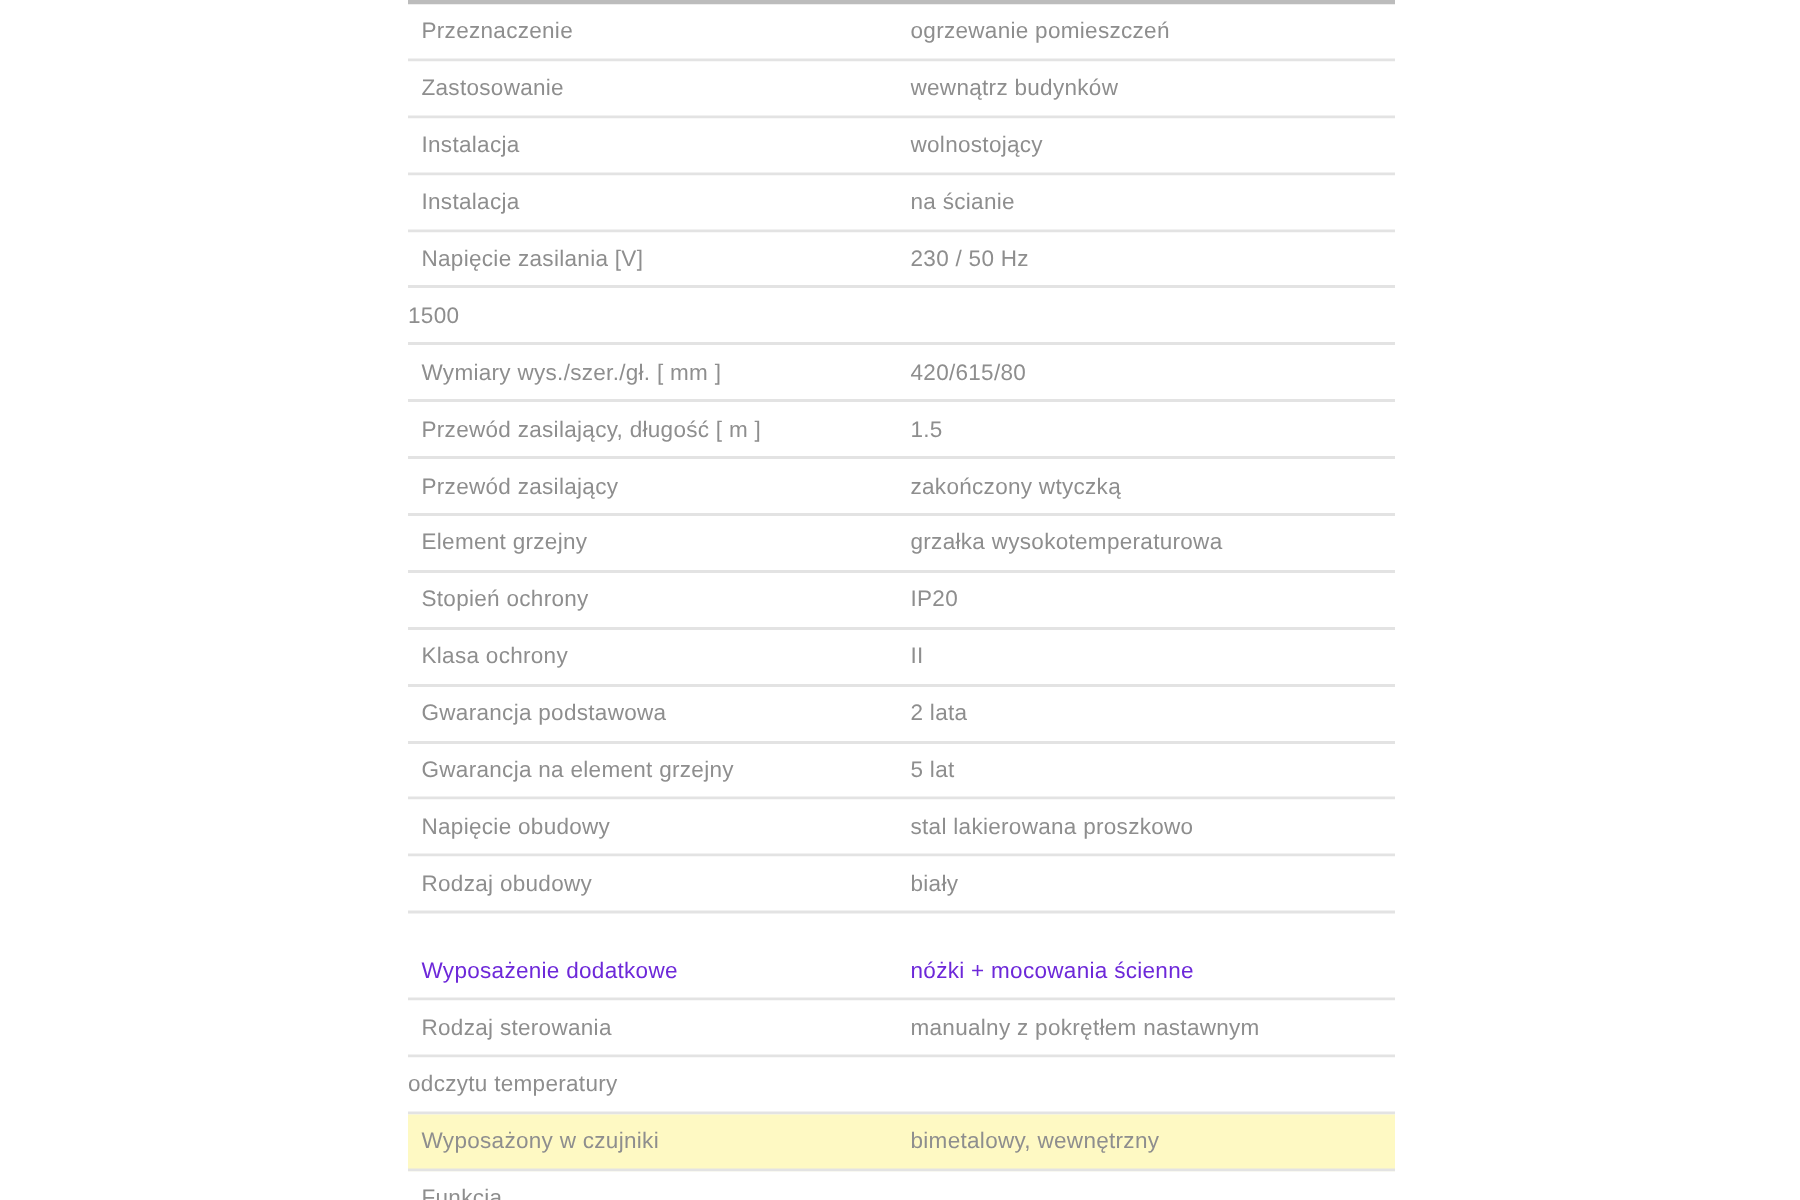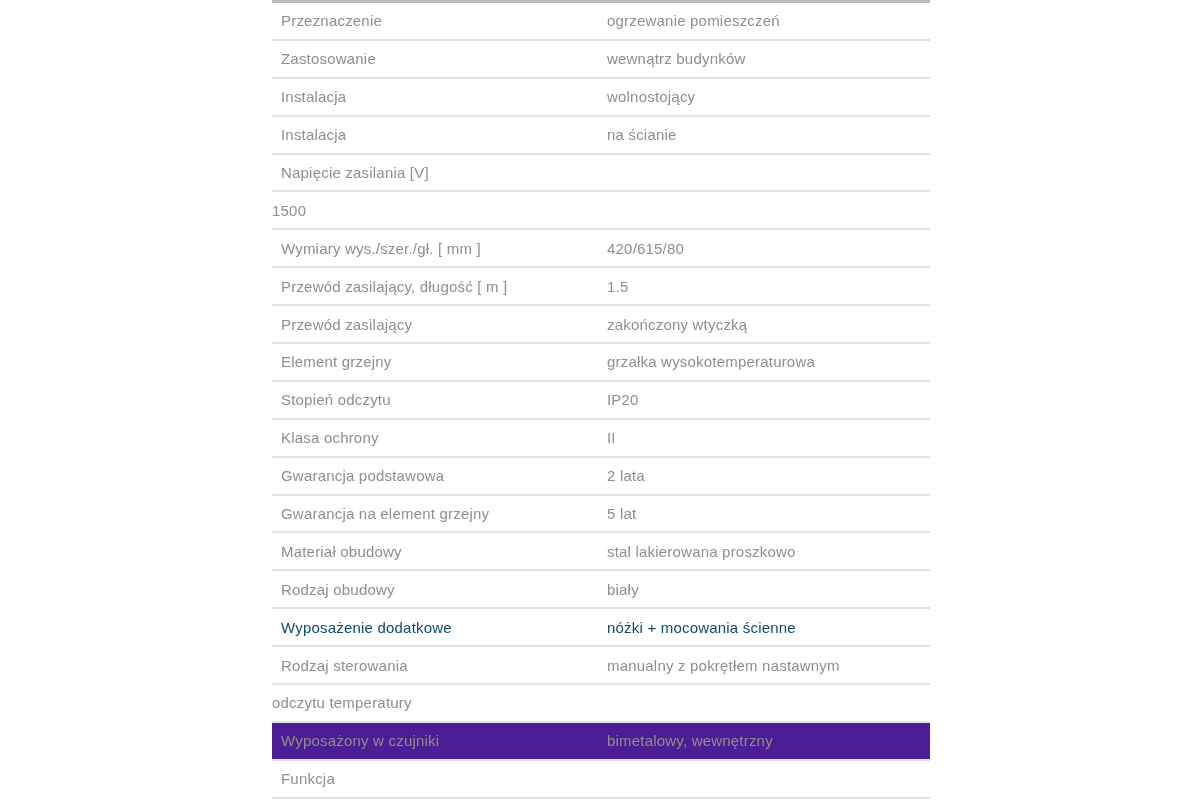--- a/index.html
+++ b/index.html
@@ -65,20 +65,21 @@
     <div class="spec-cell-value">wolnostojący</div>
   </div>
 
   <div class="spec-row" style="color: rgb(142, 142, 142); border-bottom-color: rgb(227, 227, 227); background: rgb(255, 255, 255);">
     <div class="spec-cell-label">Instalacja</div>
     <div class="spec-cell-value">na ścianie</div>
   </div>
 
   <div class="spec-row" style="color: rgb(142, 142, 142); border-bottom-color: rgb(227, 227, 227); background: rgb(255, 255, 255);">
     <div class="spec-cell-label">Napięcie zasilania [V]</div>
+    <div class="spec-cell-value">230 / 50 Hz</div>
   </div>
 
   <div class="spec-row" style="color: rgb(142, 142, 142); border-bottom-color: rgb(227, 227, 227); background: rgb(255, 255, 255);">
     <div class="spec-cell-value">1500</div>
   </div>
 
   <div class="spec-row" style="color: rgb(142, 142, 142); border-bottom-color: rgb(227, 227, 227); background: rgb(255, 255, 255);">
     <div class="spec-cell-label">Wymiary wys./szer./gł. [ mm ]</div>
     <div class="spec-cell-value">420/615/80</div>
   </div>
@@ -92,64 +93,64 @@
     <div class="spec-cell-label">Przewód zasilający</div>
     <div class="spec-cell-value">zakończony wtyczką</div>
   </div>
 
   <div class="spec-row" style="color: rgb(142, 142, 142); border-bottom-color: rgb(227, 227, 227); background: rgb(255, 255, 255);">
     <div class="spec-cell-label">Element grzejny</div>
     <div class="spec-cell-value">grzałka wysokotemperaturowa</div>
   </div>
 
   <div class="spec-row" style="color: rgb(142, 142, 142); border-bottom-color: rgb(227, 227, 227); background: rgb(255, 255, 255);">
-    <div class="spec-cell-label">Stopień odczytu</div>
+    <div class="spec-cell-label">Stopień ochrony</div>
     <div class="spec-cell-value">IP20</div>
   </div>
 
   <div class="spec-row" style="color: rgb(142, 142, 142); border-bottom-color: rgb(227, 227, 227); background: rgb(255, 255, 255);">
     <div class="spec-cell-label">Klasa ochrony</div>
     <div class="spec-cell-value">II</div>
   </div>
 
   <div class="spec-row" style="color: rgb(142, 142, 142); border-bottom-color: rgb(227, 227, 227); background: rgb(255, 255, 255);">
     <div class="spec-cell-label">Gwarancja podstawowa</div>
     <div class="spec-cell-value">2 lata</div>
   </div>
 
   <div class="spec-row" style="color: rgb(142, 142, 142); border-bottom-color: rgb(227, 227, 227); background: rgb(255, 255, 255);">
     <div class="spec-cell-label">Gwarancja na element grzejny</div>
     <div class="spec-cell-value">5 lat</div>
   </div>
 
   <div class="spec-row" style="color: rgb(142, 142, 142); border-bottom-color: rgb(227, 227, 227); background: rgb(255, 255, 255);">
-    <div class="spec-cell-label">Materiał obudowy</div>
+    <div class="spec-cell-label">Napięcie obudowy</div>
     <div class="spec-cell-value">stal lakierowana proszkowo</div>
   </div>
 
   <div class="spec-row" style="color: rgb(142, 142, 142); border-bottom-color: rgb(227, 227, 227); background: rgb(255, 255, 255);">
     <div class="spec-cell-label">Rodzaj obudowy</div>
     <div class="spec-cell-value">biały</div>
   </div>
 
-  <div class="spec-row" style="color: #0c4a6e; border-bottom-color: rgb(227, 227, 227); background: rgb(255, 255, 255);">
+  <div class="spec-row" style="color: #6d28d9; border-bottom-color: rgb(227, 227, 227); background: rgb(255, 255, 255); margin-top: 20px;">
     <div class="spec-cell-label">Wyposażenie dodatkowe</div>
     <div class="spec-cell-value">nóżki + mocowania ścienne</div>
   </div>
 
   <div class="spec-row" style="color: rgb(142, 142, 142); border-bottom-color: rgb(227, 227, 227); background: rgb(255, 255, 255);">
     <div class="spec-cell-label">Rodzaj sterowania</div>
     <div class="spec-cell-value">manualny z pokrętłem nastawnym</div>
   </div>
 
   <div class="spec-row" style="color: rgb(142, 142, 142); border-bottom-color: rgb(227, 227, 227); background: rgb(255, 255, 255);">
     <div class="spec-cell-value">odczytu temperatury</div>
   </div>
 
-  <div class="spec-row" style="color: rgb(142, 142, 142); border-bottom-color: rgb(227, 227, 227); background: #4c1d95;">
+  <div class="spec-row" style="color: rgb(142, 142, 142); border-bottom-color: rgb(227, 227, 227); background: #fef9c3;">
     <div class="spec-cell-label">Wyposażony w czujniki</div>
     <div class="spec-cell-value">bimetalowy, wewnętrzny</div>
   </div>
 
   <div class="spec-row" style="color: rgb(142, 142, 142); border-bottom-color: rgb(227, 227, 227); background: rgb(255, 255, 255);">
     <div class="spec-cell-label">Funkcja</div>
   </div>
 </div>
 </div>
 

